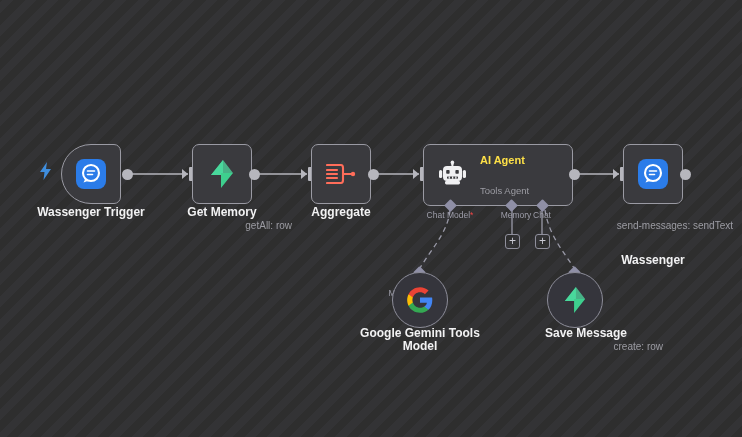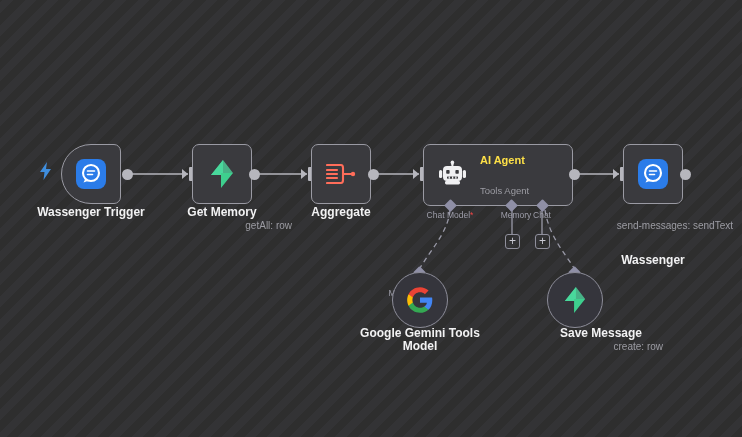--- a/index.html
+++ b/index.html
@@ -333,17 +333,17 @@
   <div class="node">
     <div class="port-diamond" style="left:570px; top:268px;"></div>
     <div class="cbody" style="left:547px; top:272px; width:56px; height:56px;">
       <span>
         <svg class="icon-svg" width="24" height="26" viewBox="0 0 26 28" xmlns="http://www.w3.org/2000/svg">
           <path d="M 14 0 L 2 15 L 12 15 L 12 28 L 24 13 L 14 13 Z" fill="#3ecf8e"></path>
           <path d="M 14 0 L 2 15 L 12 15 L 12 13 L 24 13 Z" fill="#4ddba0" opacity="0.75"></path>
         </svg>
       </span>
     </div>
-    <div class="lbl" style="left:531px; top:327px; width:140px;">Save Message</div>
+    <div class="lbl" style="left:516px; top:327px; width:140px;">Save Message</div>
     <div class="sub" style="left:523px; top:341px; width:140px;">create: row</div>
   </div>
 
 </div>
 
 </body></html>

